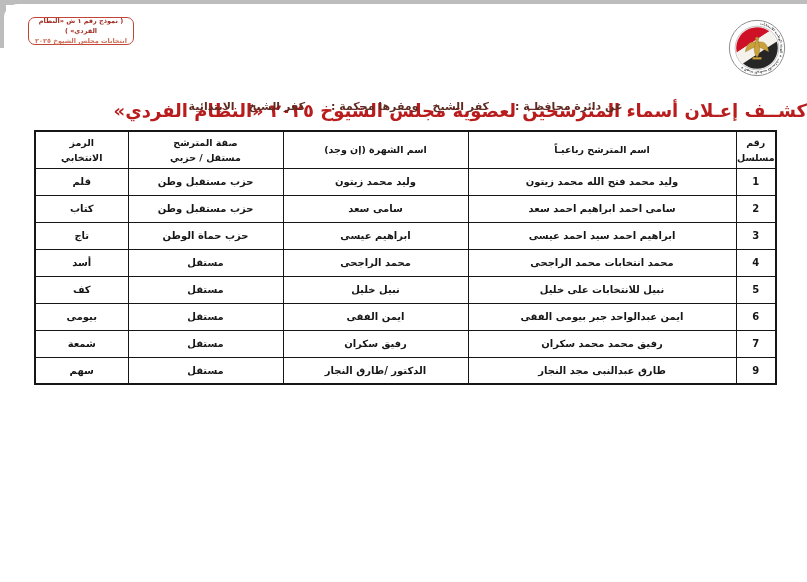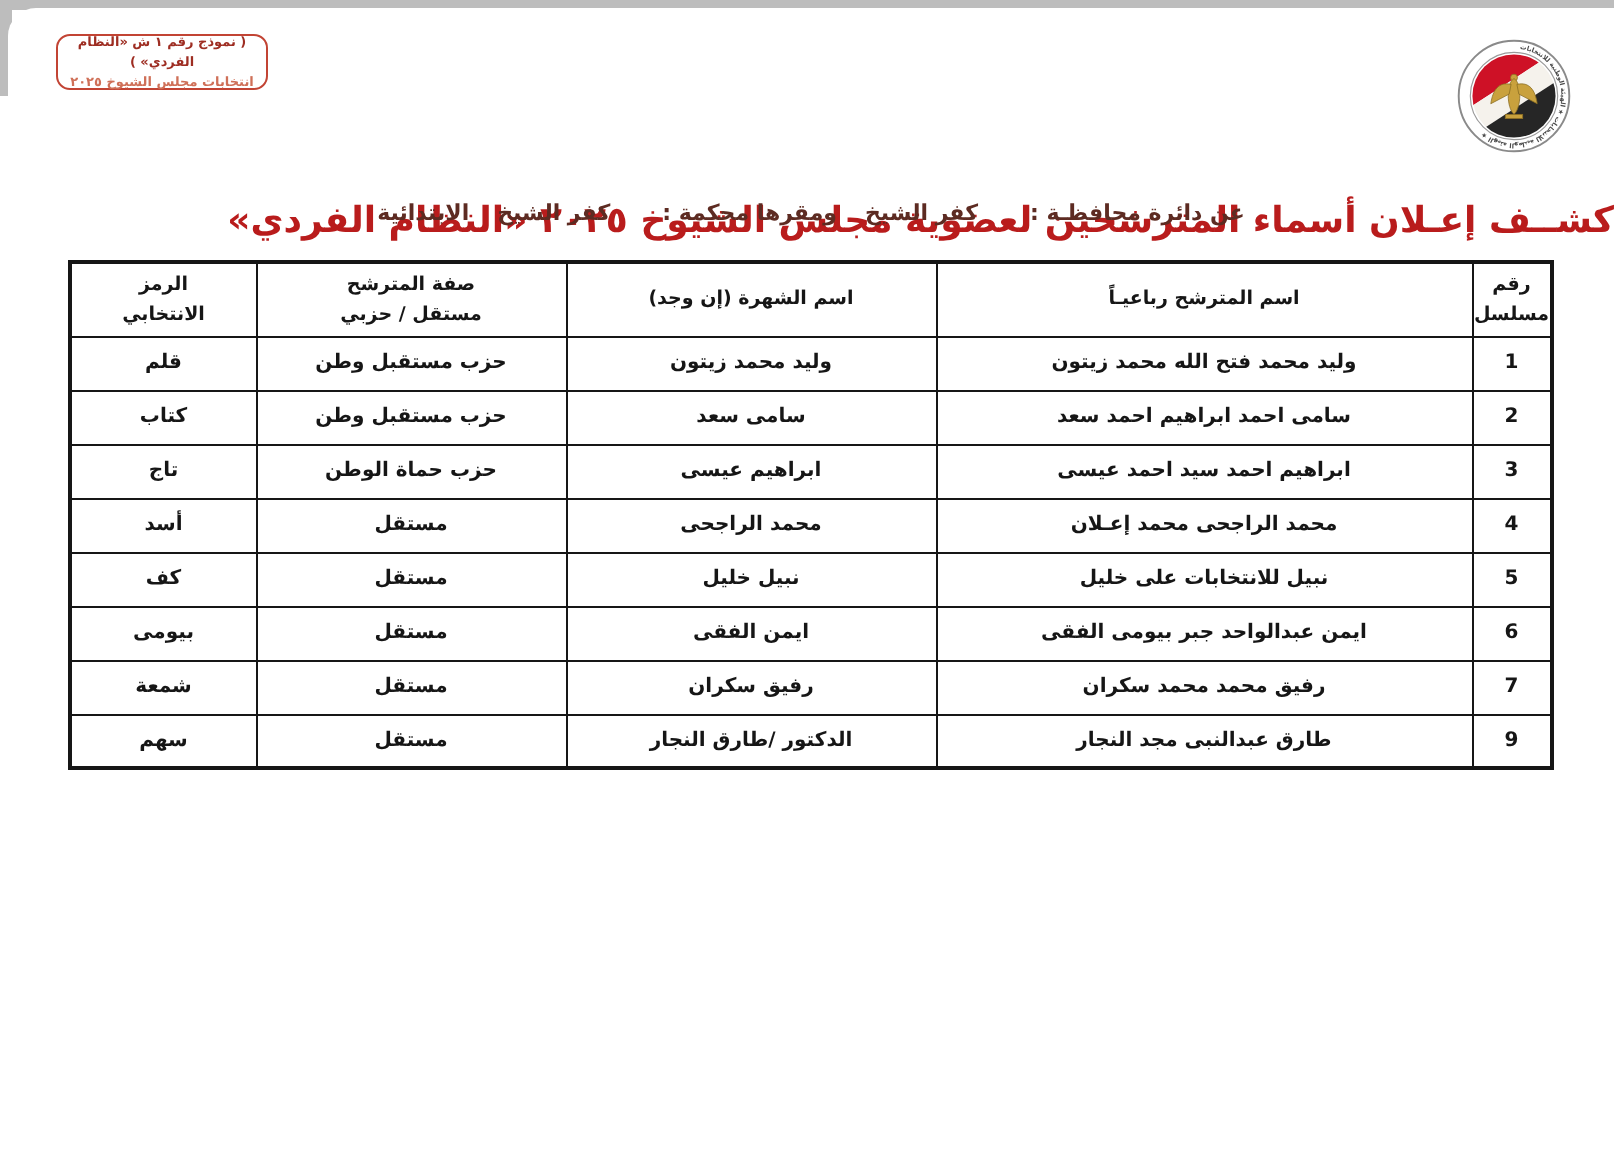--- a/index.html
+++ b/index.html
@@ -194,21 +194,21 @@
         </tr>
         <tr>
           <td class="serial">3</td>
           <td>ابراهيم احمد سيد احمد عيسى</td>
           <td>ابراهيم عيسى</td>
           <td>حزب حماة الوطن</td>
           <td>تاج</td>
         </tr>
         <tr>
           <td class="serial">4</td>
-          <td>محمد الراجحى محمد إعـلان</td>
+          <td>محمد انتخابات محمد الراجحى</td>
           <td>محمد الراجحى</td>
           <td>مستقل</td>
           <td>أسد</td>
         </tr>
         <tr>
           <td class="serial">5</td>
           <td>نبيل للانتخابات على خليل</td>
           <td>نبيل خليل</td>
           <td>مستقل</td>
           <td>كف</td>

